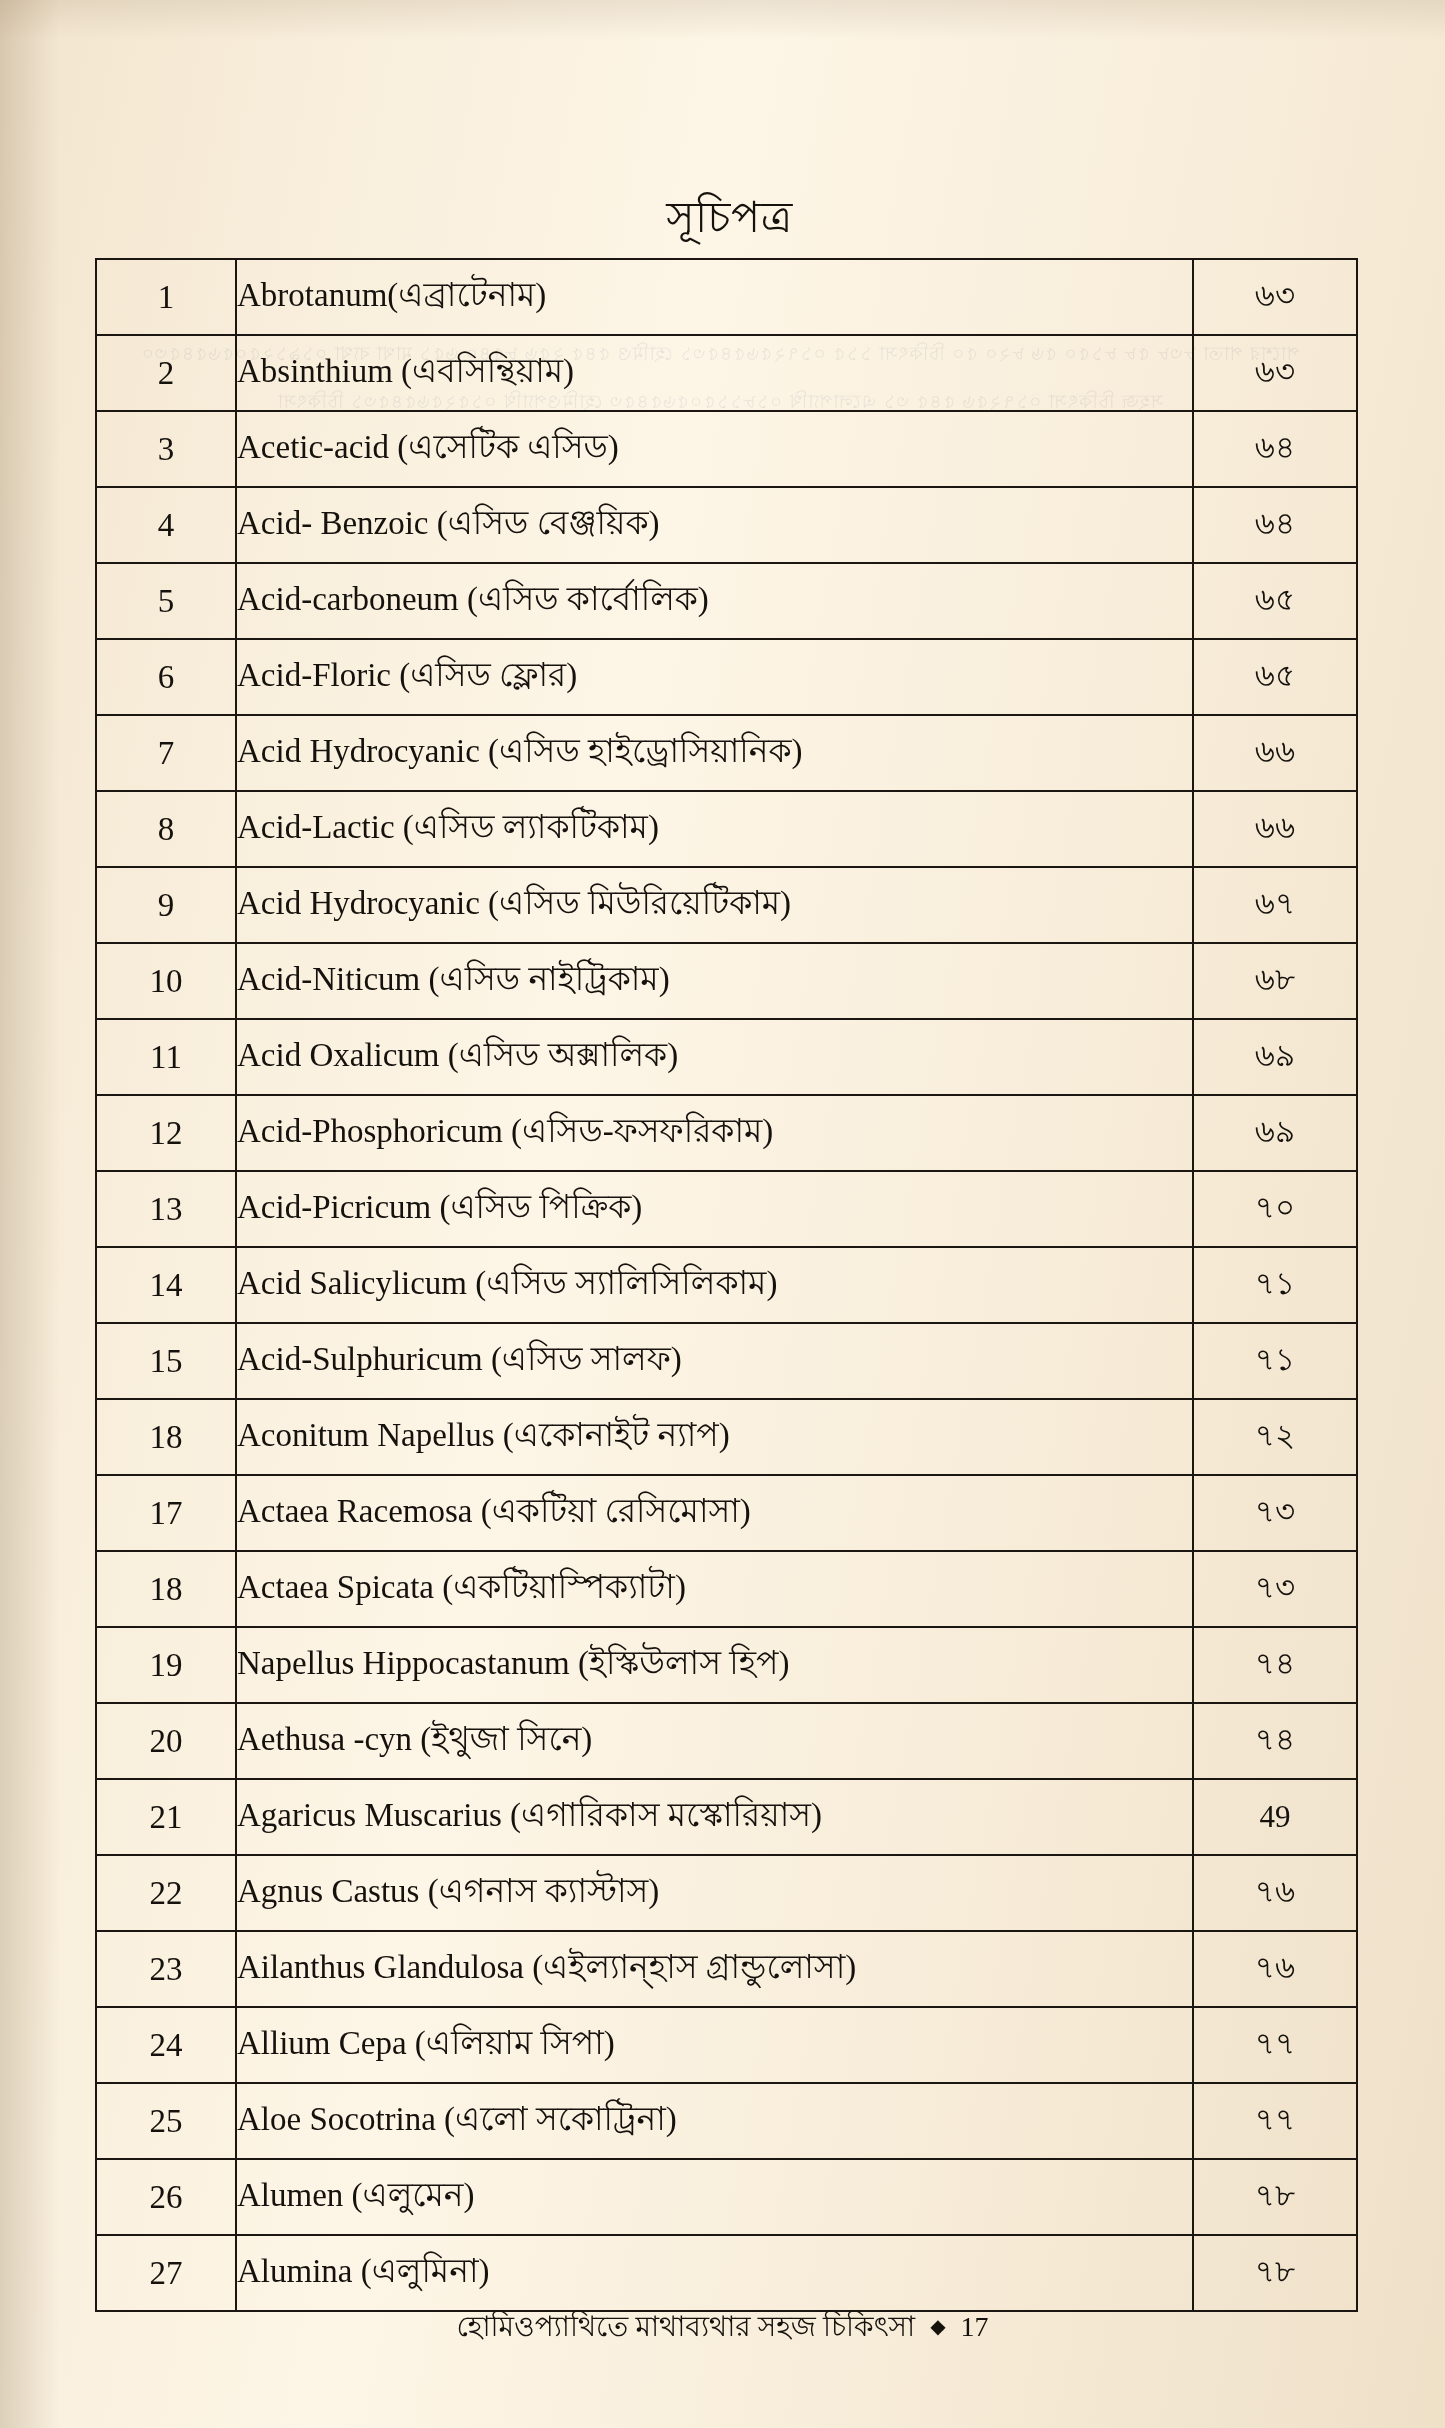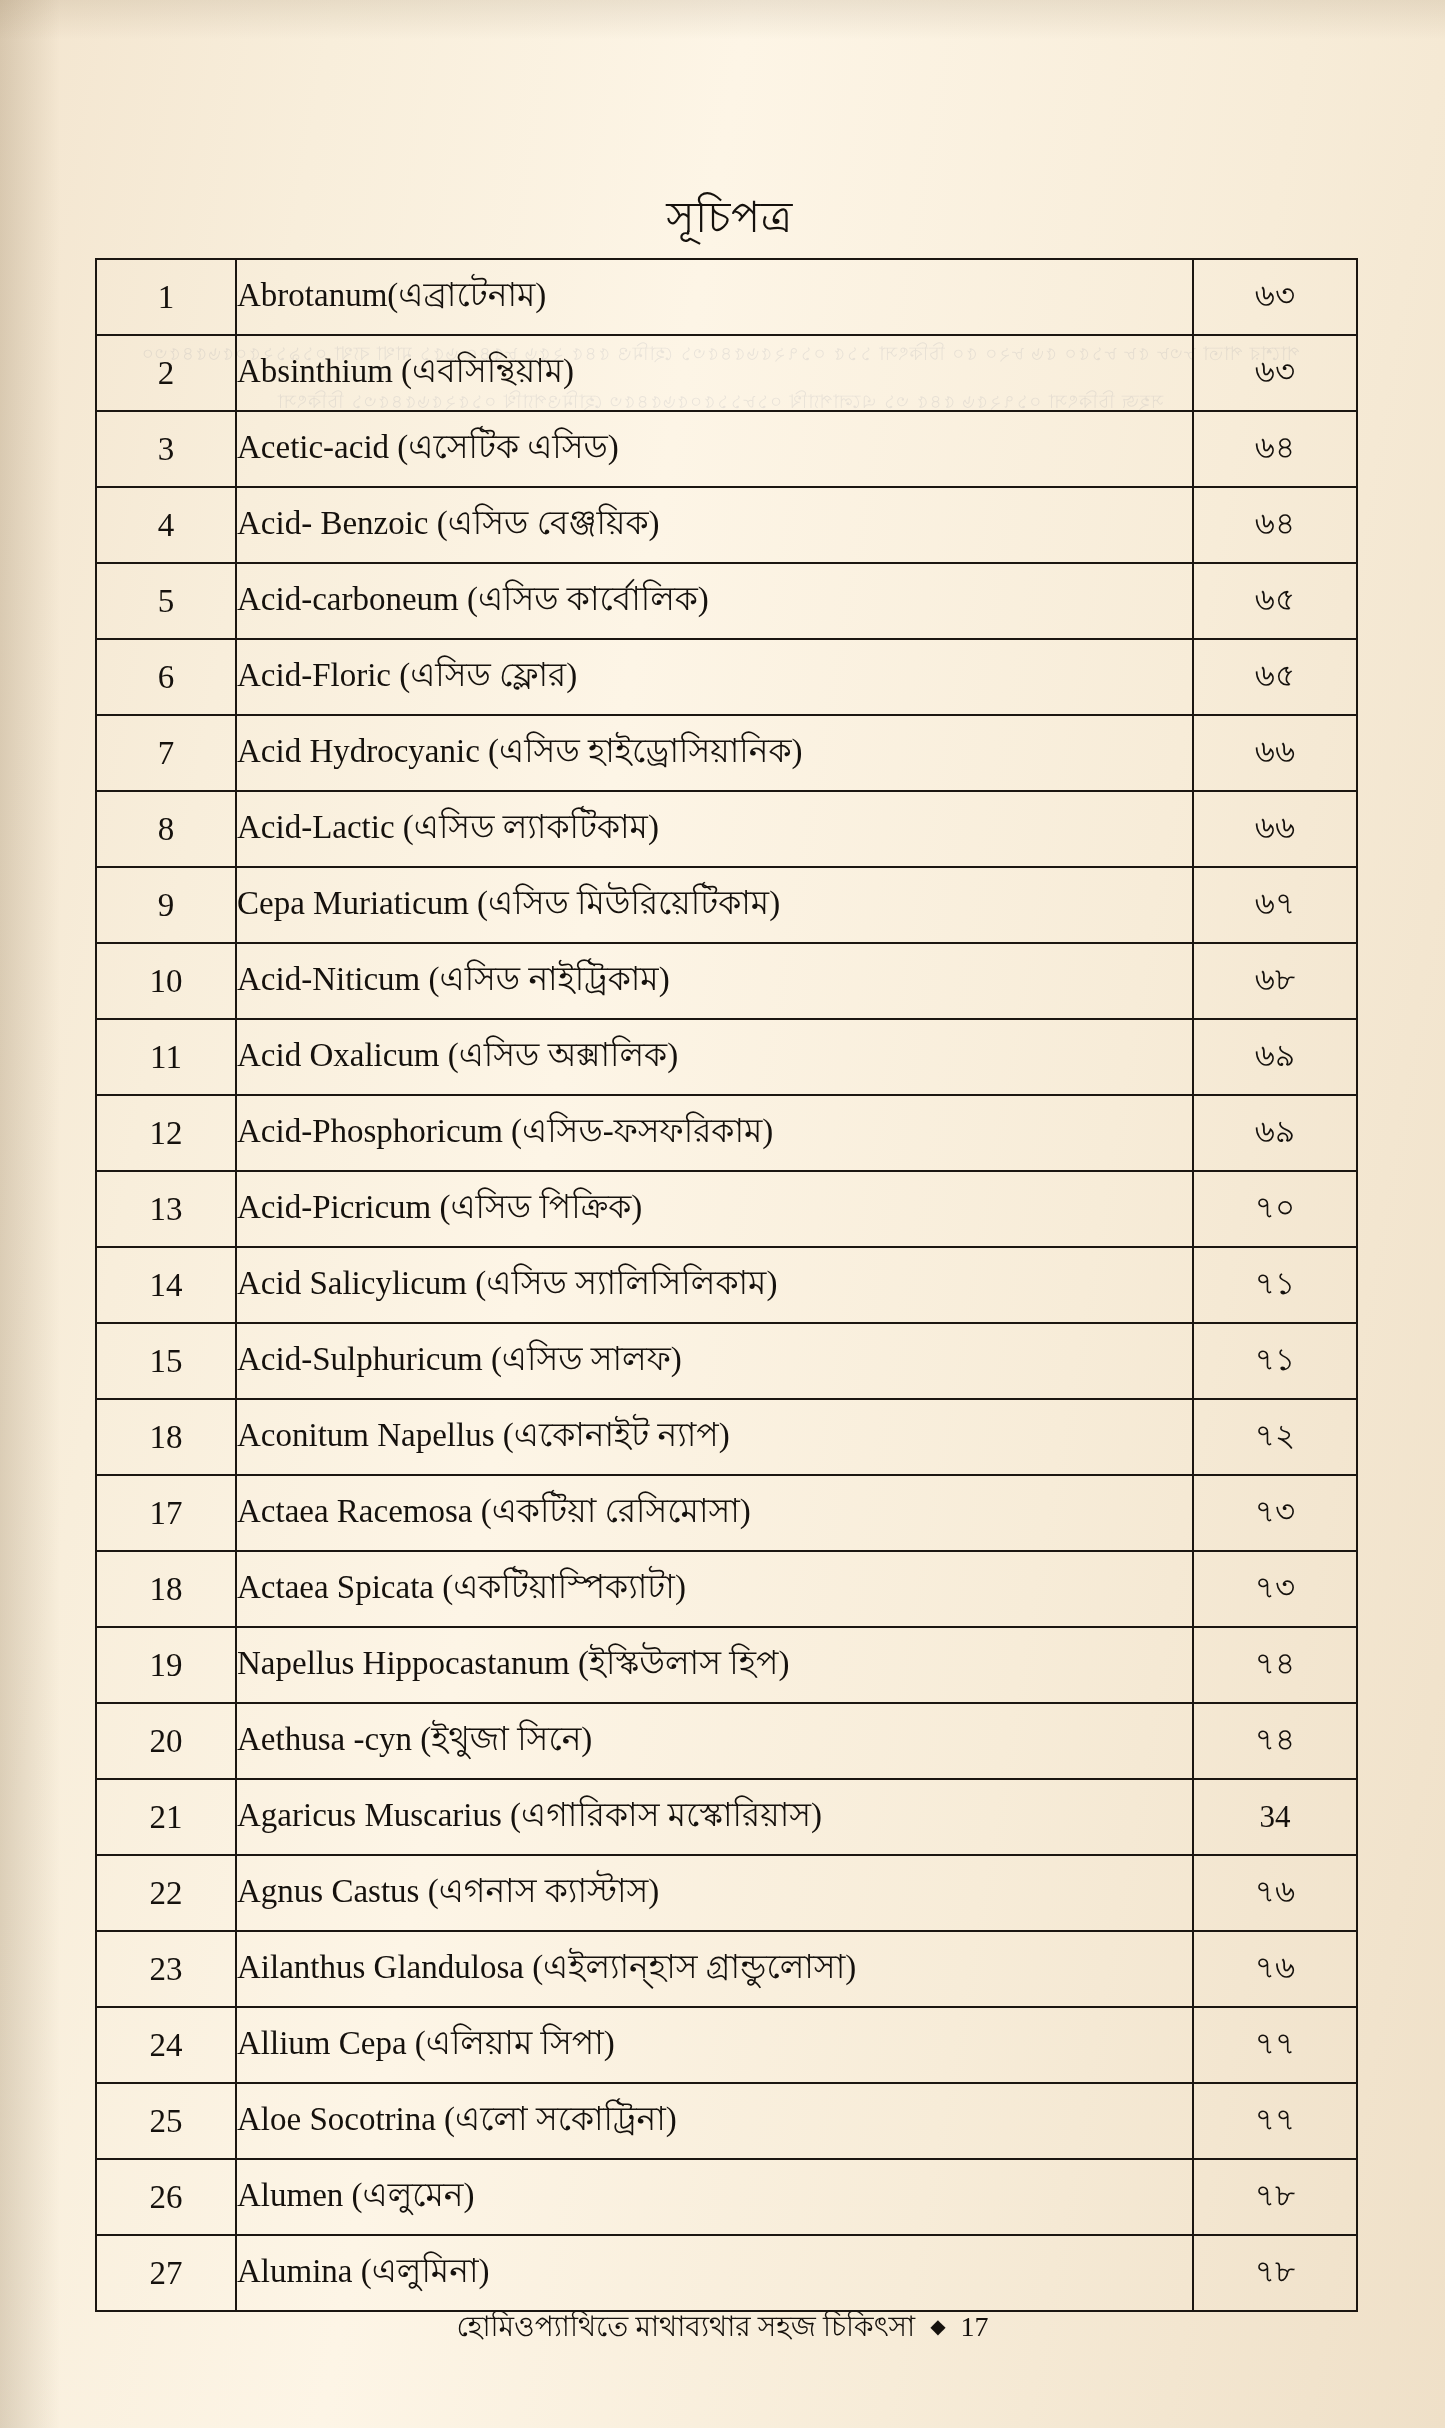--- a/index.html
+++ b/index.html
@@ -160,21 +160,21 @@
           <td class="col-name">Acid  Hydrocyanic (এসিড হাইড্রোসিয়ানিক)</td>
           <td class="col-page">৬৬</td>
         </tr>
         <tr>
           <td class="col-num">8</td>
           <td class="col-name">Acid-Lactic (এসিড ল্যাকটিকাম)</td>
           <td class="col-page">৬৬</td>
         </tr>
         <tr>
           <td class="col-num">9</td>
-          <td class="col-name">Cepa Muriaticum (এসিড মিউরিয়েটিকাম)</td>
+          <td class="col-name">Acid Hydrocyanic (এসিড মিউরিয়েটিকাম)</td>
           <td class="col-page">৬৭</td>
         </tr>
         <tr>
           <td class="col-num">10</td>
           <td class="col-name">Acid-Niticum  (এসিড নাইট্রিকাম)</td>
           <td class="col-page">৬৮</td>
         </tr>
         <tr>
           <td class="col-num">11</td>
           <td class="col-name">Acid Oxalicum (এসিড অক্সালিক)</td>
@@ -221,21 +221,21 @@
           <td class="col-page">৭৪</td>
         </tr>
         <tr>
           <td class="col-num">20</td>
           <td class="col-name">Aethusa -cyn (ইথুজা সিনে)</td>
           <td class="col-page">৭৪</td>
         </tr>
         <tr>
           <td class="col-num">21</td>
           <td class="col-name">Agaricus Muscarius (এগারিকাস মস্কোরিয়াস)</td>
-          <td class="col-page">34</td>
+          <td class="col-page">49</td>
         </tr>
         <tr>
           <td class="col-num">22</td>
           <td class="col-name">Agnus Castus (এগনাস ক্যাস্টাস)</td>
           <td class="col-page">৭৬</td>
         </tr>
         <tr>
           <td class="col-num">23</td>
           <td class="col-name">Ailanthus Glandulosa (এইল্যান্হাস গ্রান্ডুলোসা)</td>
           <td class="col-page">৭৬</td>

